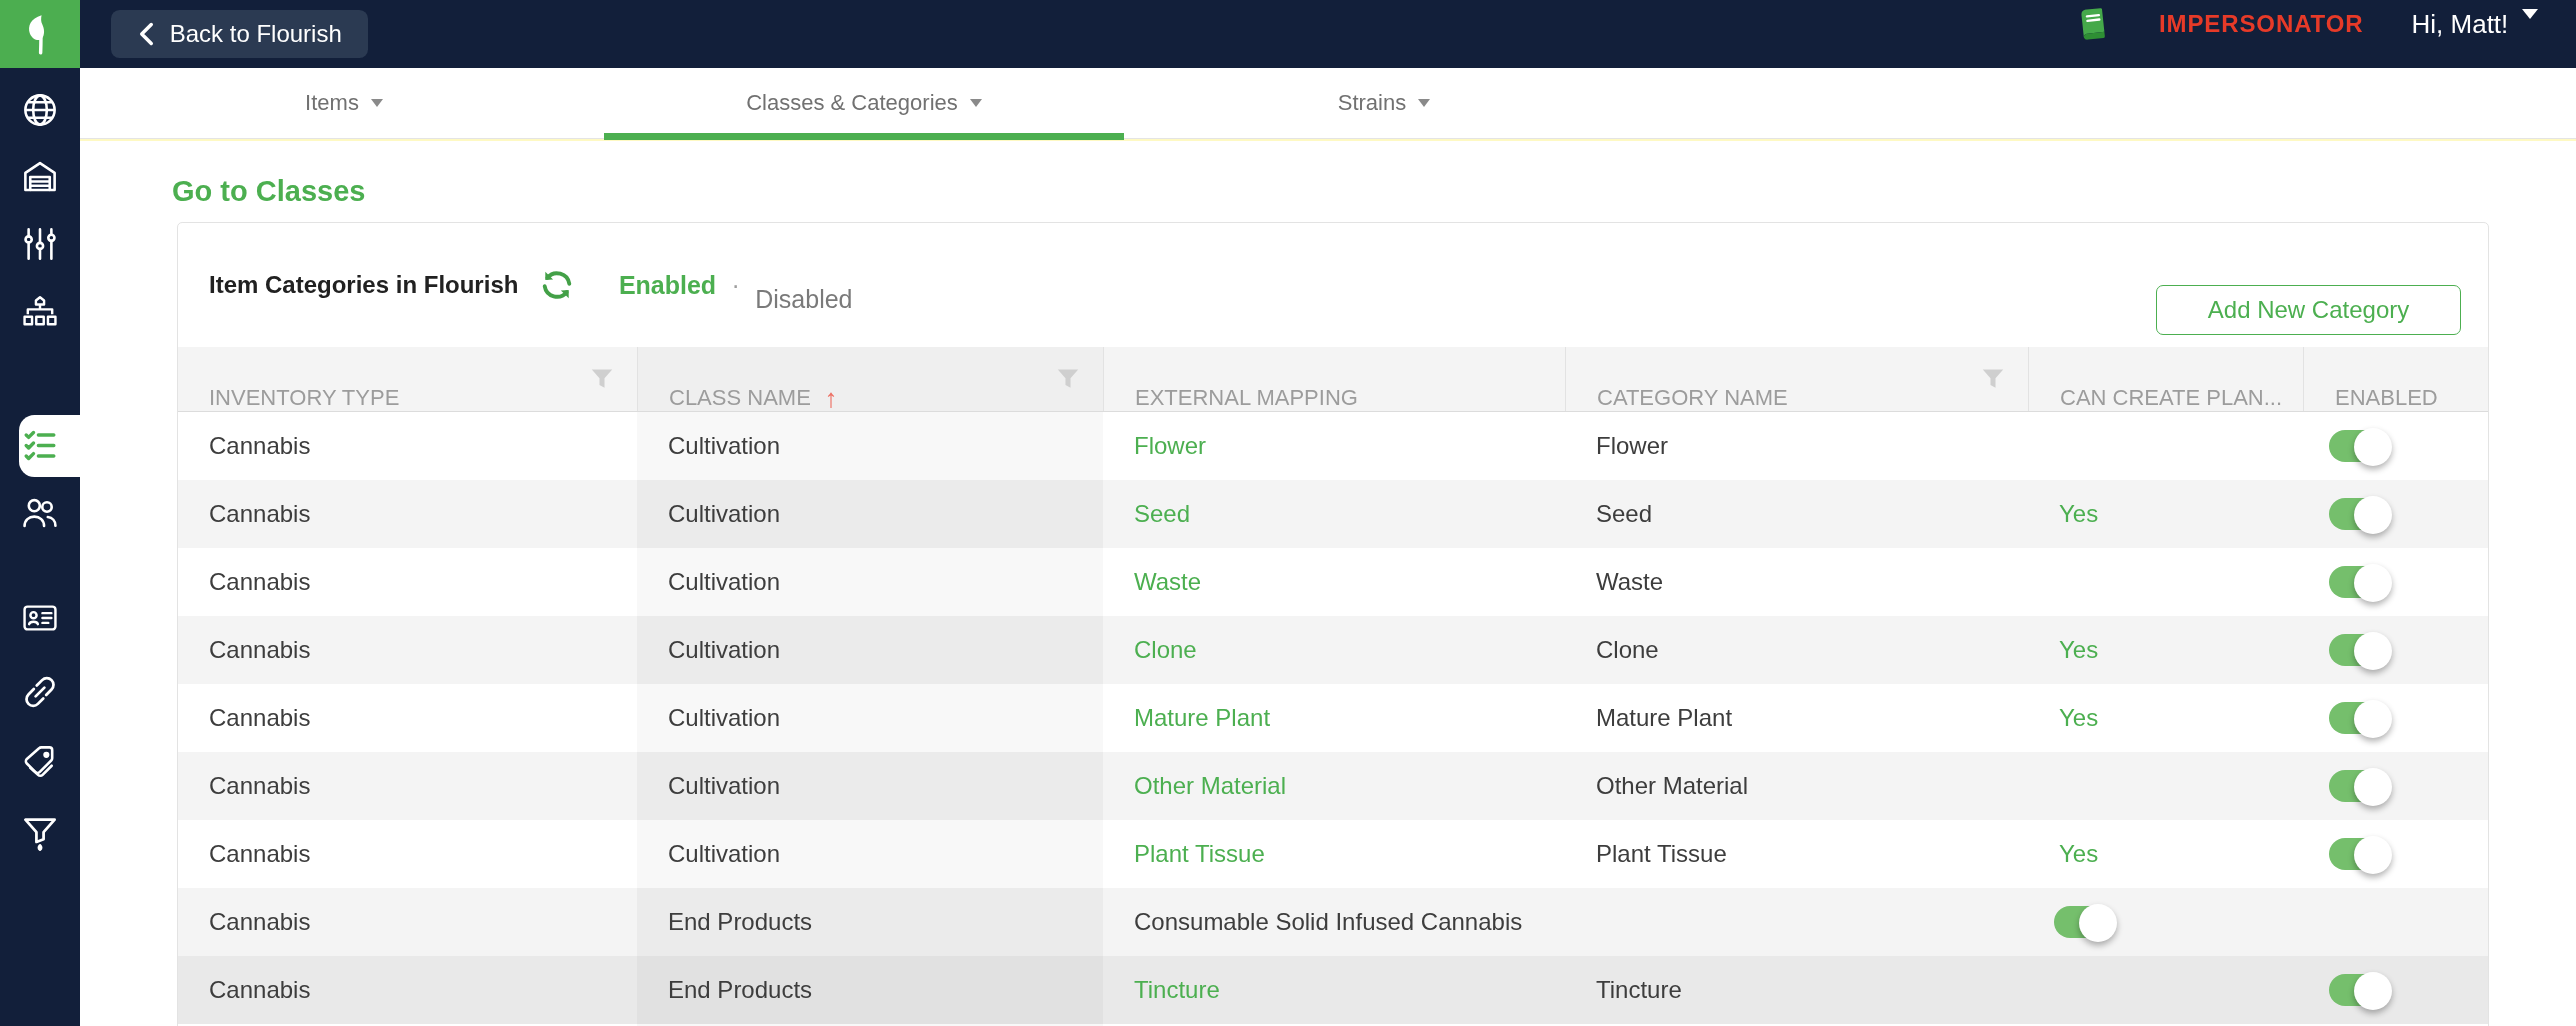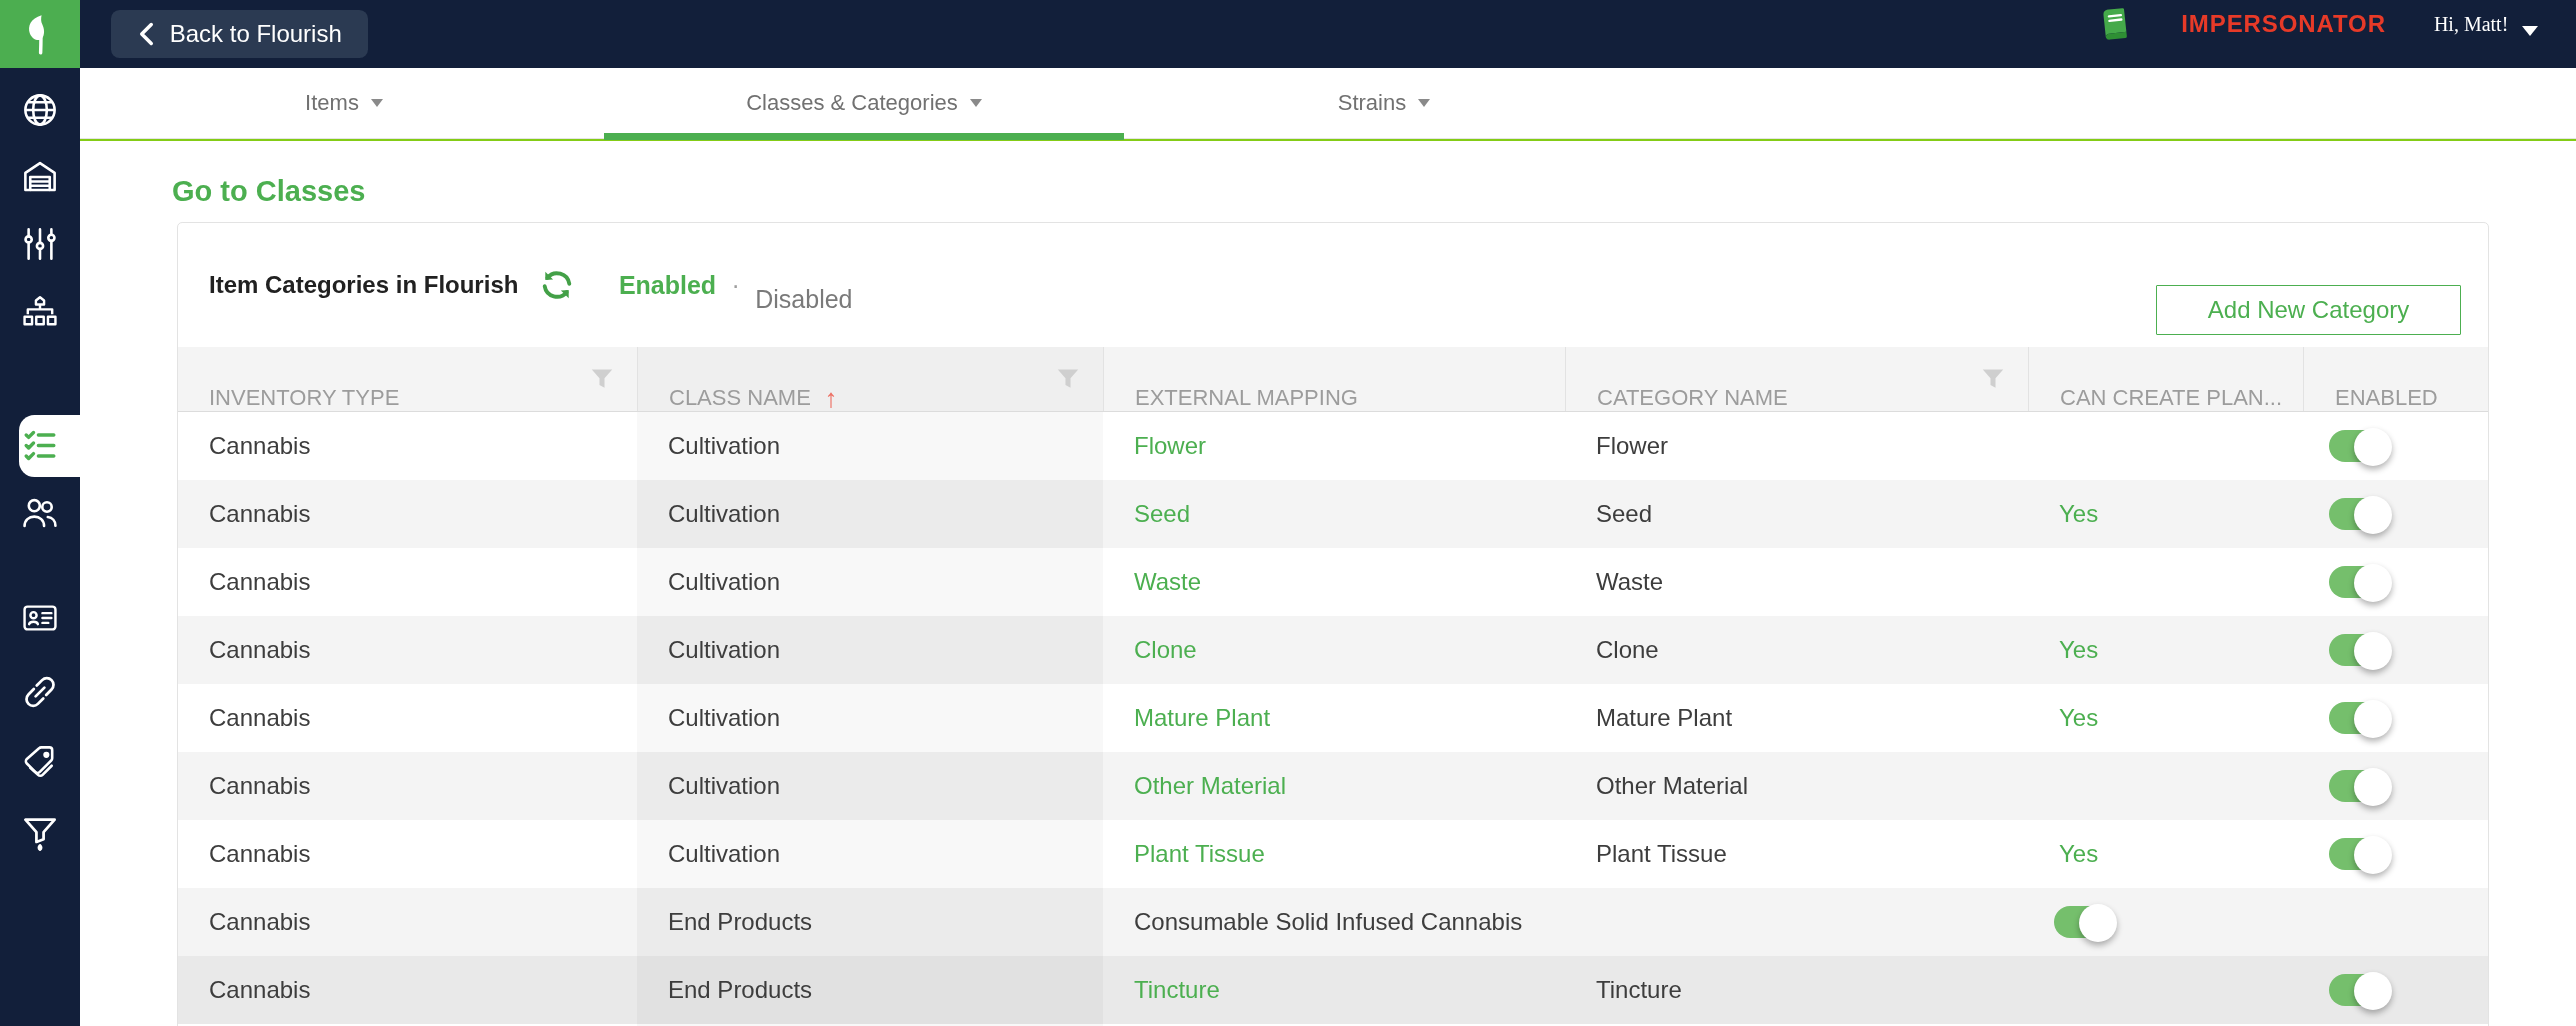--- a/index.html
+++ b/index.html
@@ -1,28 +1,28 @@
 <!DOCTYPE html>
 <html style="font-size:13.7px"><head>
 <meta charset="utf-8">
 <style>
   * { margin:0; padding:0; box-sizing:border-box; }
   html,body { width:2576px; height:1026px; overflow:hidden; background:#fff;
     font-family:"Liberation Sans","DejaVu Sans",sans-serif; }
-  .stage { position:relative; width:2576px; height:1026px; overflow:hidden; background:#84cc16; }
+  .stage { position:relative; width:2576px; height:1026px; overflow:hidden; background:#fef9c3; }
 
   
   .navbar { position:absolute; left:0; top:0; width:2576px; height:68px; background:#121f3a;
     display:flex; align-items:center; z-index:30; }
   .logo-square { width:80px; height:68px; background:#4cae50; display:flex; align-items:center; justify-content:center; flex:0 0 80px; }
   .back-btn { margin-left:31px; height:48px; padding:0 26px; background:#2b3a52; border-radius:8.6px;
     display:flex; align-items:center; gap:13.7px; color:#fff; font-size:24px; cursor:pointer; }
   .nav-right { position:absolute; right:38px; top:0; height:48px; display:flex; align-items:center; gap:48px; }
   .impersonator { color:#e73a28; font-weight:bold; font-size:24px; letter-spacing:0.9px; }
-  .greeting { color:#fff; font-size:20px; display:flex; align-items:flex-end; gap:13.7px;font-family:Liberation Serif, serif; }
+  .greeting { color:#fff; font-size:26px; display:flex; align-items:flex-start; gap:13.7px; }
   .caret-down { width:0; height:0; border-left:8.6px solid transparent; border-right:8.6px solid transparent; border-top:10.3px solid #fff; }
   .caret-down.gray { border-top-color:#8a8a8a; border-left-width:6.8px; border-right-width:6.8px; border-top-width:8.6px; }
 
   
   .sidebar { position:absolute; left:0; top:68px; width:80px; height:958px; background:#121f3a; z-index:20; }
   .s-item { position:absolute; left:50%; transform:translate(-50%,-50%); width:41px; height:41px; color:#fff;
     display:flex; align-items:center; justify-content:center; cursor:pointer; }
   .s-item svg { width:39px; height:39px; }
   .active-pill { position:absolute; left:19px; right:0; top:347px; height:62px; background:#fff; border-radius:15.4px 0 0 15.4px; }
   .s-item.active { color:#4caf50; }
@@ -41,21 +41,21 @@
   .card { position:absolute; left:97px; top:81px; width:2312px; height:864px; background:#fff;
     border:1.7px solid #e3e3e3; border-radius:5.1px 5.1px 0 0; }
 
   .card-header { position:relative; height:124px; display:flex; align-items:center; padding-left:31px; }
   .panel-title { font-size:24px; font-weight:bold; color:#212121; }
   .refresh { margin-left:20.5px; width:36px; height:36px; cursor:pointer; }
   .flt-enabled { margin-left:44px; color:#4caf50; font-weight:bold; font-size:25px; cursor:pointer; }
   .flt-dot { margin:0 15.4px; color:#9e9e9e; font-size:25px; }
   .flt-disabled { color:#7a7a7a; font-size:25px; cursor:pointer;margin-top:28px; }
   .add-btn { position:absolute; right:27px; top:62px; width:305px; height:50px; background:#fff;
-    border:1.7px solid #4caf50; border-radius:1px; color:#4caf50; font-size:24px;
+    border:1.7px solid #4caf50; border-radius:7px; color:#4caf50; font-size:24px;
     display:flex; align-items:center; justify-content:center; cursor:pointer; }
 
   
   .thead, .trow { display:grid; grid-template-columns:459px 466px 462px 463px 275px 184px; }
   .thead { height:65px; background:#f4f4f4; border-bottom:1.7px solid #dcdcdc; }
   .th { position:relative; display:flex; align-items:flex-end; padding-left:31px; color:#9c9c9c; font-size:22px;
     white-space:nowrap; overflow:hidden; }
   .th + .th { border-left:1.7px solid #e2e2e2; }
   .th.sorted { background:#efefef; }
   .funnel { position:absolute; right:24px; top:50%; transform:translateY(-50%); width:22px; height:22px; cursor:pointer; }

